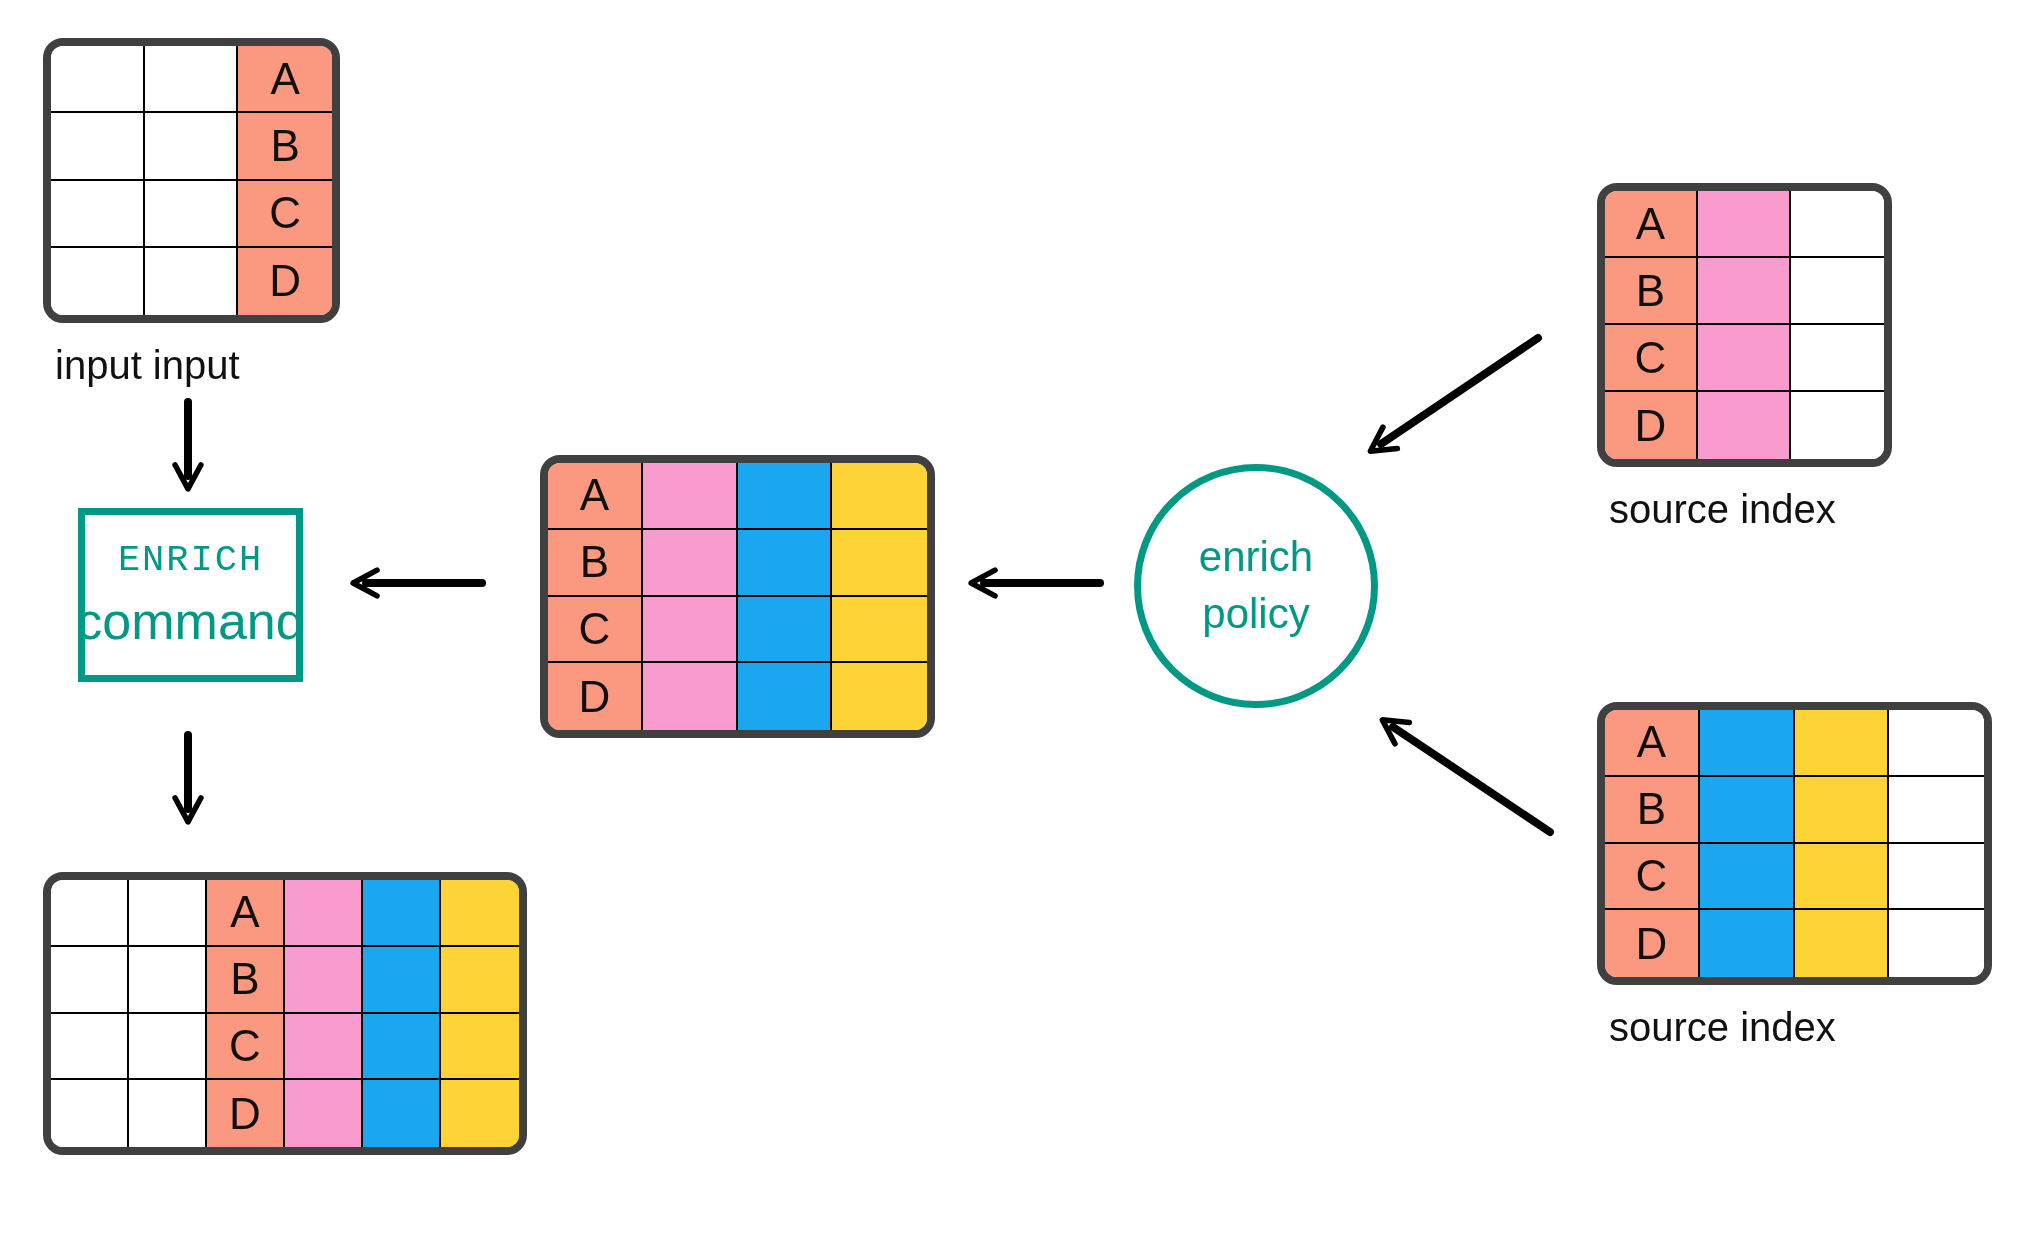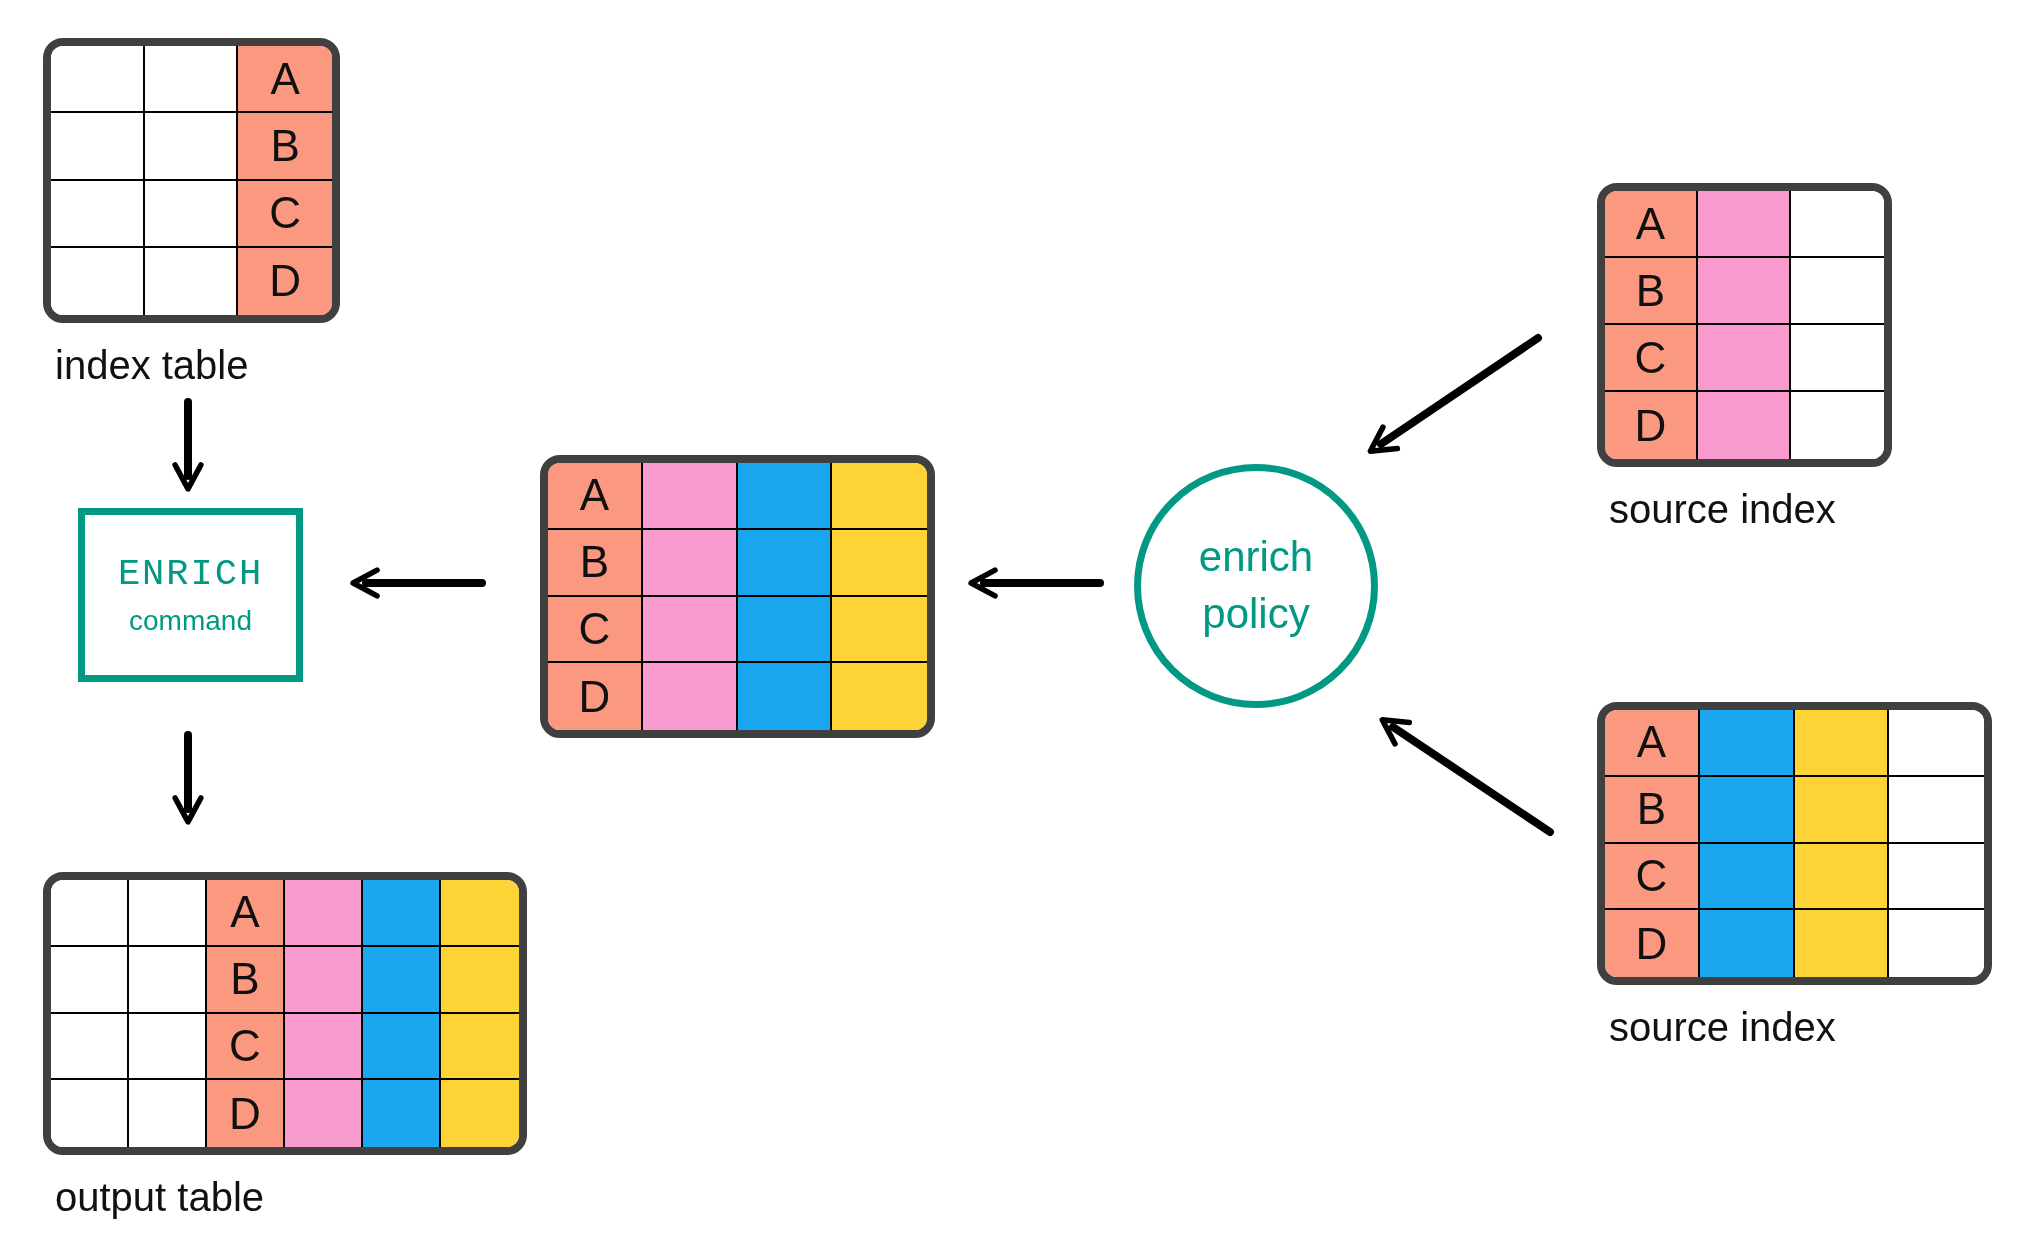--- a/index.html
+++ b/index.html
@@ -50,21 +50,21 @@
     justify-content: center;
     gap: 10px;
   }
   .command-line1 {
     font-family: "Liberation Mono", "DejaVu Sans Mono", monospace;
     font-size: 37px;
     letter-spacing: 2px;
     color: var(--teal, #029984);
   }
   .command-line2 {
-    font-size: 28px;
+    font-size: 52px;
     color: var(--teal, #029984);
   }
   .policy-circle {
     position: absolute;
     left: 1134px; top: 464px;
     width: 244px; height: 244px;
     box-sizing: border-box;
     border: 7px solid var(--teal, #029984);
     border-radius: 50%;
     background: #ffffff;
@@ -96,21 +96,21 @@
         <div class="cell bR" style="background: rgb(255, 255, 255);"></div>
         <div class="cell bR bB" style="background: rgb(255, 255, 255);"></div>
         <div class="cell bR bB" style="background: rgb(255, 255, 255);"></div>
         <div class="cell bR bB" style="background: rgb(255, 255, 255);"></div>
         <div class="cell bR" style="background: rgb(255, 255, 255);"></div>
         <div class="cell bB" style="background: rgb(251, 152, 128);">A</div>
         <div class="cell bB" style="background: rgb(251, 152, 128);">B</div>
         <div class="cell bB" style="background: rgb(251, 152, 128);">C</div>
         <div class="cell" style="background: rgb(251, 152, 128);">D</div>
       </div>
-    <div class="tlabel">index table</div>
+    <div class="tlabel">input input</div>
   </div>
 
   <div class="command-box">
     <div class="command-line1">ENRICH</div>
     <div class="command-line2">command</div>
   </div>
 
   <div class="dtable" style="left:43px; top:872px;">
     <div class="tgrid" style="width: 484px; height: 283px; grid-template-columns: repeat(6, 1fr); grid-template-rows: repeat(4, 1fr); grid-auto-flow: column;">
         <div class="cell bR bB" style="background: rgb(255, 255, 255);"></div>
@@ -131,21 +131,20 @@
         <div class="cell bR" style="background: rgb(248, 155, 206);"></div>
         <div class="cell bR bB" style="background: rgb(27, 166, 240);"></div>
         <div class="cell bR bB" style="background: rgb(27, 166, 240);"></div>
         <div class="cell bR bB" style="background: rgb(27, 166, 240);"></div>
         <div class="cell bR" style="background: rgb(27, 166, 240);"></div>
         <div class="cell bB" style="background: rgb(253, 211, 53);"></div>
         <div class="cell bB" style="background: rgb(253, 211, 53);"></div>
         <div class="cell bB" style="background: rgb(253, 211, 53);"></div>
         <div class="cell" style="background: rgb(253, 211, 53);"></div>
       </div>
-    <div class="tlabel">output table</div>
   </div>
 
   <div class="dtable" style="left:540px; top:455px;">
     <div class="tgrid" style="width: 395px; height: 283px; grid-template-columns: repeat(4, 1fr); grid-template-rows: repeat(4, 1fr); grid-auto-flow: column;">
         <div class="cell bR bB" style="background: rgb(251, 152, 128);">A</div>
         <div class="cell bR bB" style="background: rgb(251, 152, 128);">B</div>
         <div class="cell bR bB" style="background: rgb(251, 152, 128);">C</div>
         <div class="cell bR" style="background: rgb(251, 152, 128);">D</div>
         <div class="cell bR bB" style="background: rgb(248, 155, 206);"></div>
         <div class="cell bR bB" style="background: rgb(248, 155, 206);"></div>

